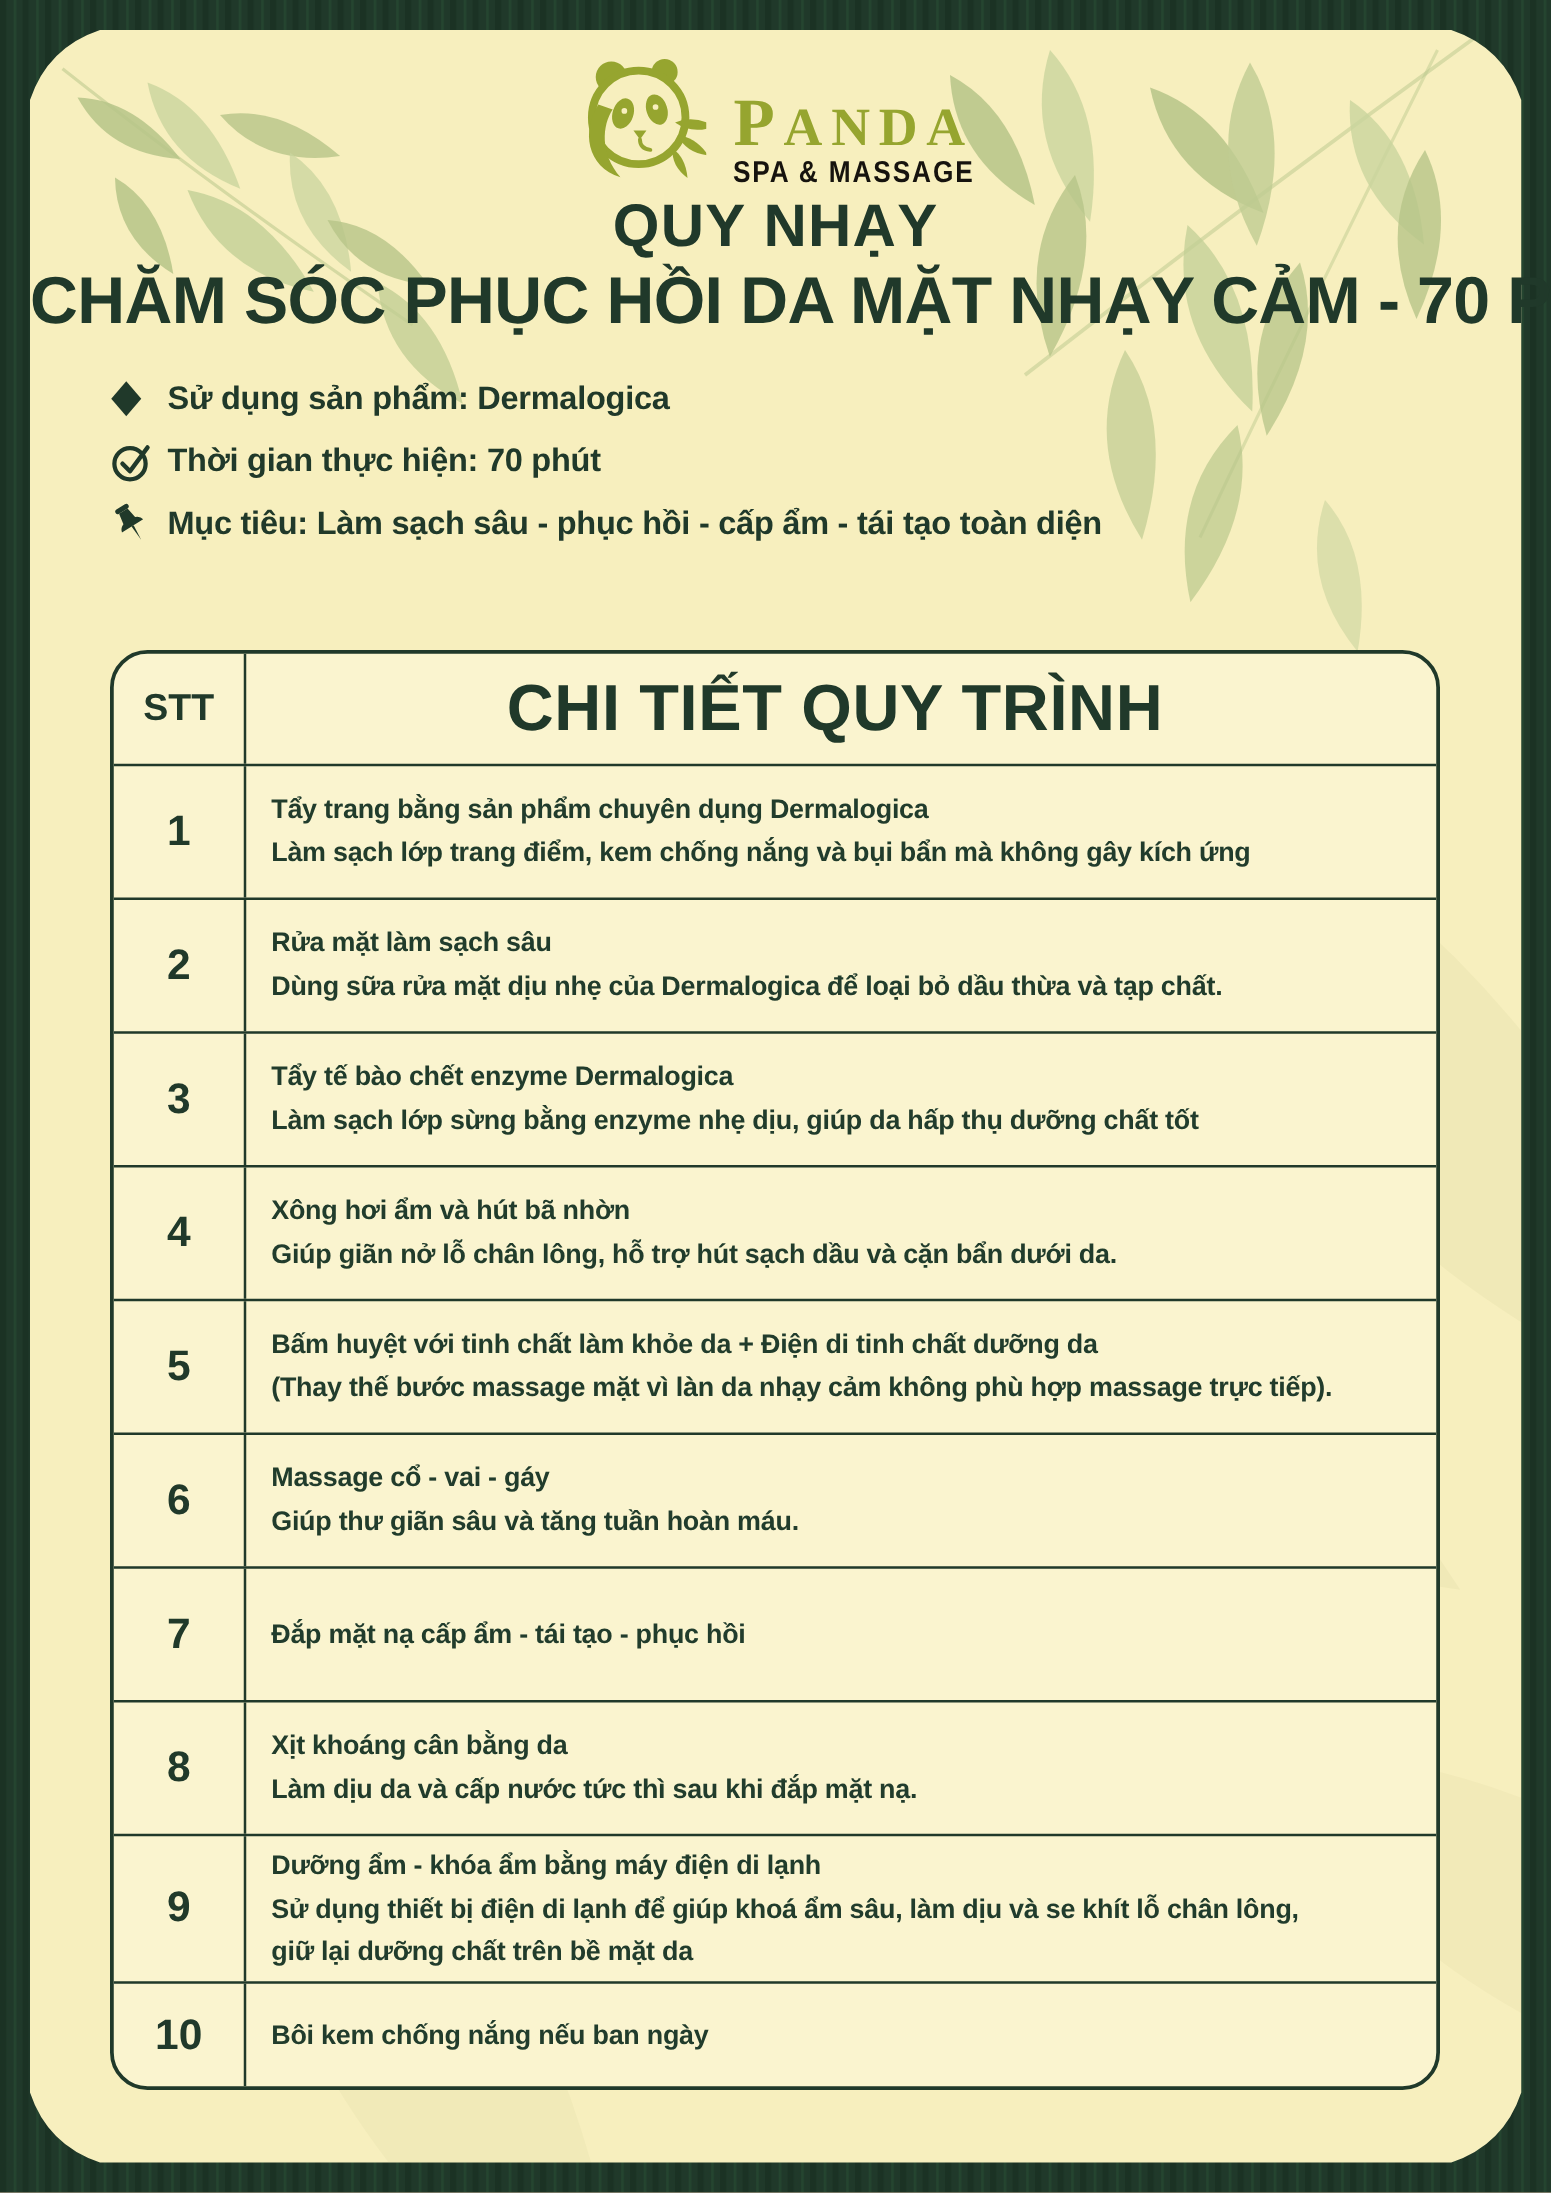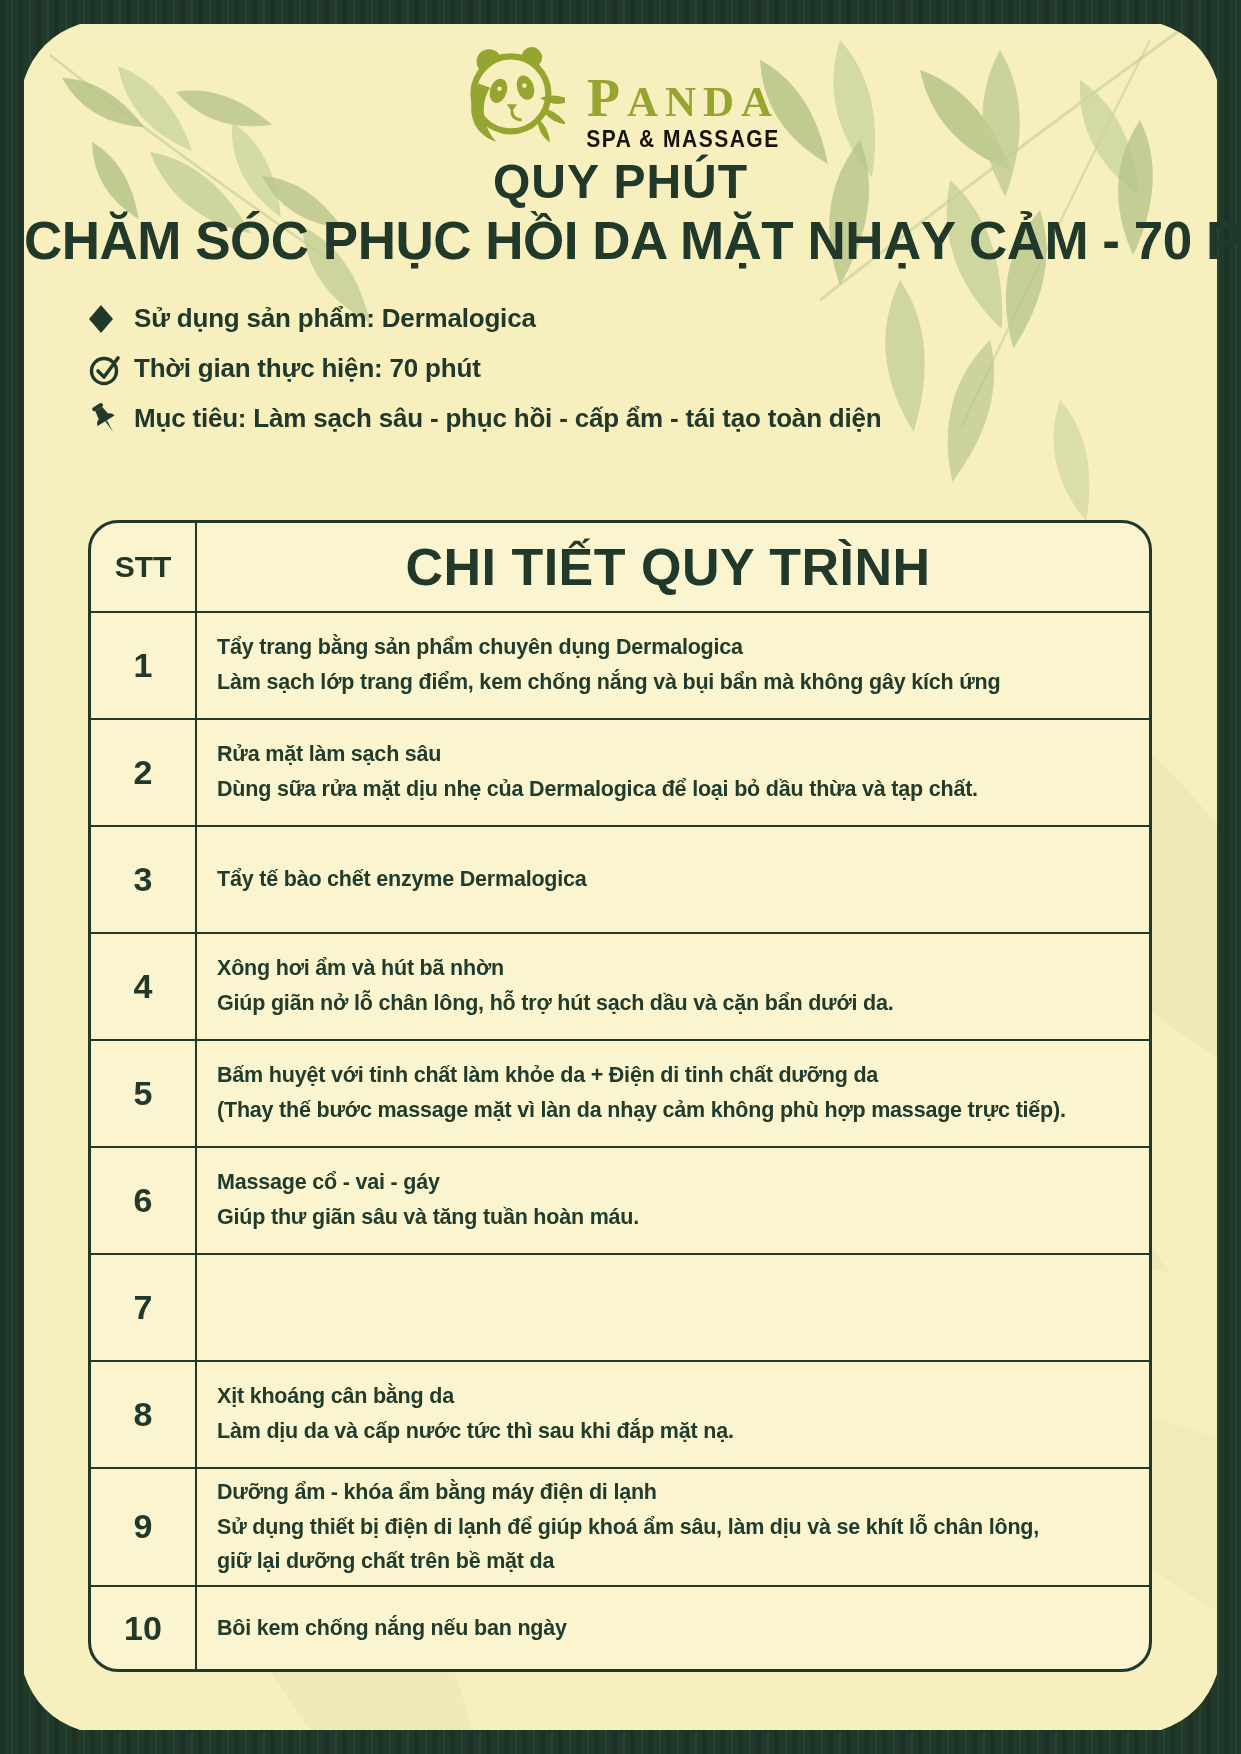--- a/index.html
+++ b/index.html
@@ -139,21 +139,21 @@
           <use href="#leaf" transform="translate(78,62) rotate(40) scale(0.5)" fill="#96a52f"></use>
           <use href="#leaf" transform="translate(74,72) rotate(70) scale(0.45)" fill="#96a52f"></use>
         </svg>
       </span>
       <div class="logo-text">
         <span class="brand">PANDA</span>
         <span class="tagline">SPA &amp; MASSAGE</span>
       </div>
     </div>
 
-    <h1 class="title1">QUY PHÚT</h1>
+    <h1 class="title1">QUY NHẠY</h1>
     <h2 class="title2">CHĂM SÓC PHỤC HỒI DA MẶT NHẠY CẢM - 70 PHÚT</h2>
 
     <div class="bullets">
       <div class="bullet">
         <span class="ic">
           <svg width="26" height="30" viewBox="0 0 26 30">
               <polygon points="13,1 25,15 13,29 1,15" fill="#20392a"></polygon>
             </svg>
         </span>
         <span class="bt">Sử dụng sản phẩm: Dermalogica</span>
@@ -202,20 +202,21 @@
           <span class="cl">Rửa mặt làm sạch sâu</span>
           <span class="cl">Dùng sữa rửa mặt dịu nhẹ của Dermalogica để loại bỏ dầu thừa và tạp chất.</span>
 
         </div>
       </div>
 
       <div class="t-row">
         <div class="t-stt">3</div>
         <div class="t-cell">
           <span class="cl">Tẩy tế bào chết enzyme Dermalogica</span>
+          <span class="cl">Làm sạch lớp sừng bằng enzyme nhẹ dịu, giúp da hấp thụ dưỡng chất tốt</span>
 
         </div>
       </div>
 
       <div class="t-row">
         <div class="t-stt">4</div>
         <div class="t-cell">
           <span class="cl">Xông hơi ẩm và hút bã nhờn</span>
           <span class="cl">Giúp giãn nở lỗ chân lông, hỗ trợ hút sạch dầu và cặn bẩn dưới da.</span>
 
@@ -235,20 +236,24 @@
         <div class="t-stt">6</div>
         <div class="t-cell">
           <span class="cl">Massage cổ - vai - gáy</span>
           <span class="cl">Giúp thư giãn sâu và tăng tuần hoàn máu.</span>
 
         </div>
       </div>
 
       <div class="t-row">
         <div class="t-stt">7</div>
+        <div class="t-cell">
+          <span class="cl">Đắp mặt nạ cấp ẩm - tái tạo - phục hồi</span>
+
+        </div>
       </div>
 
       <div class="t-row">
         <div class="t-stt">8</div>
         <div class="t-cell">
           <span class="cl">Xịt khoáng cân bằng da</span>
           <span class="cl">Làm dịu da và cấp nước tức thì sau khi đắp mặt nạ.</span>
 
         </div>
       </div>

